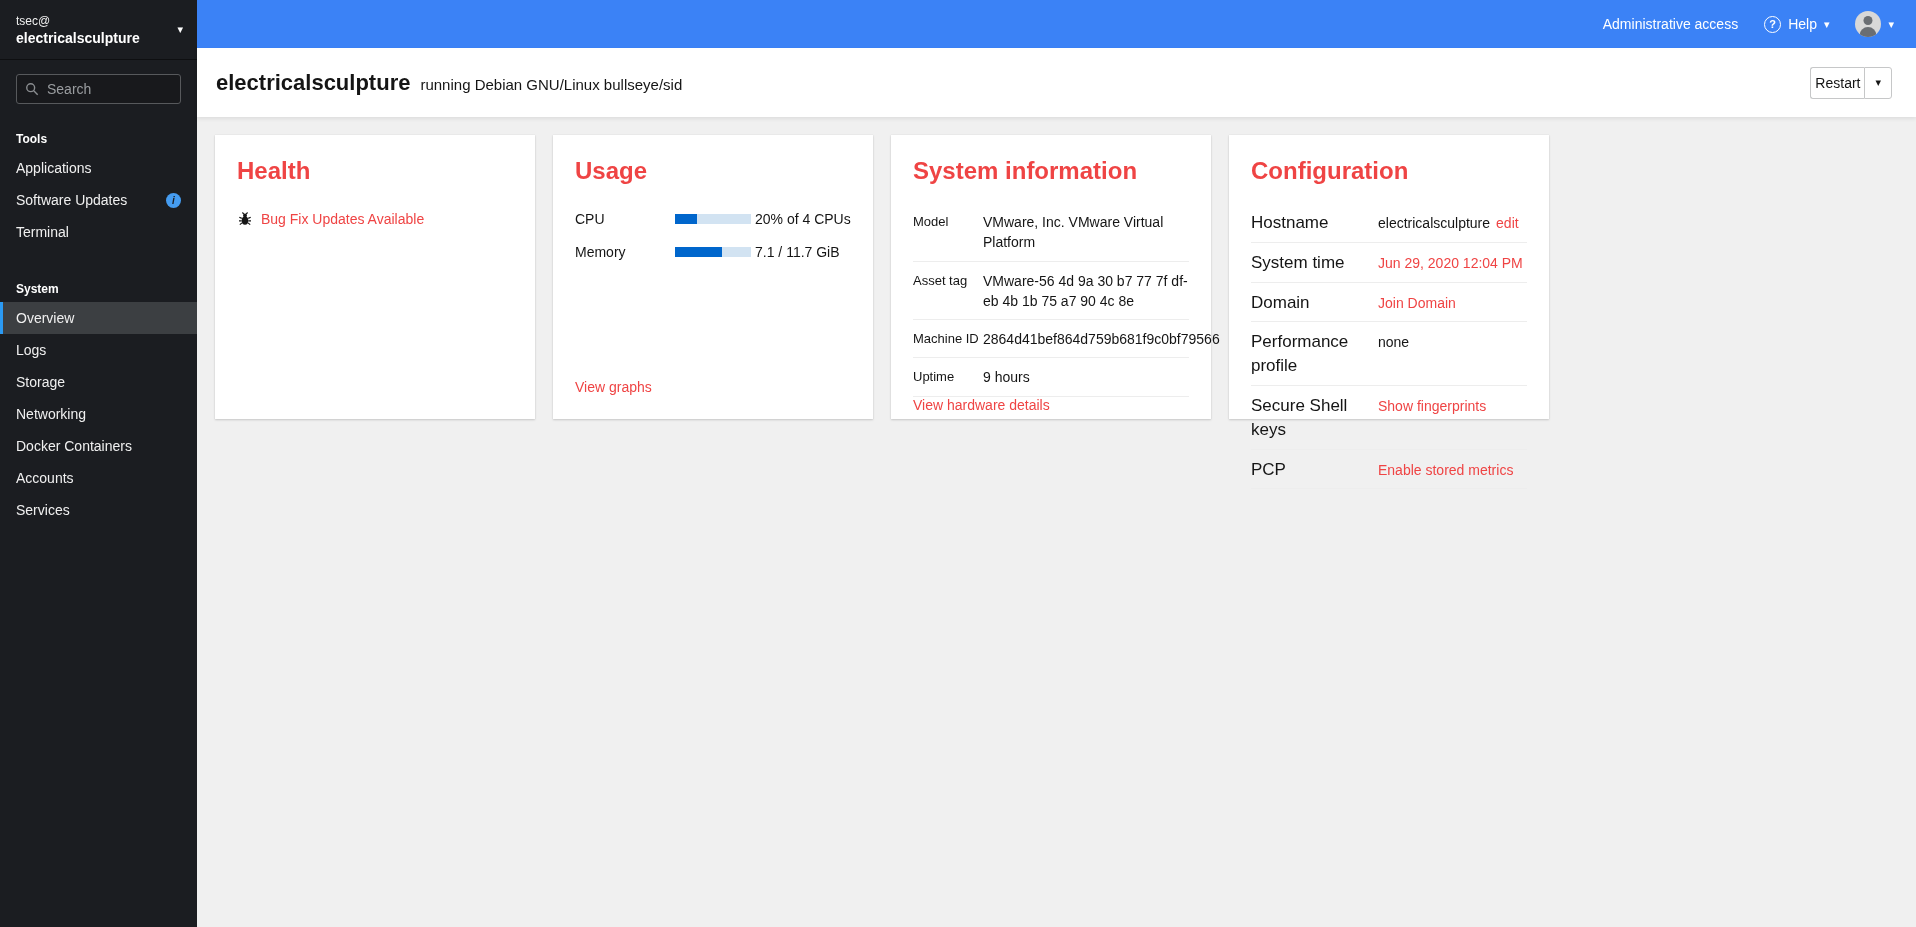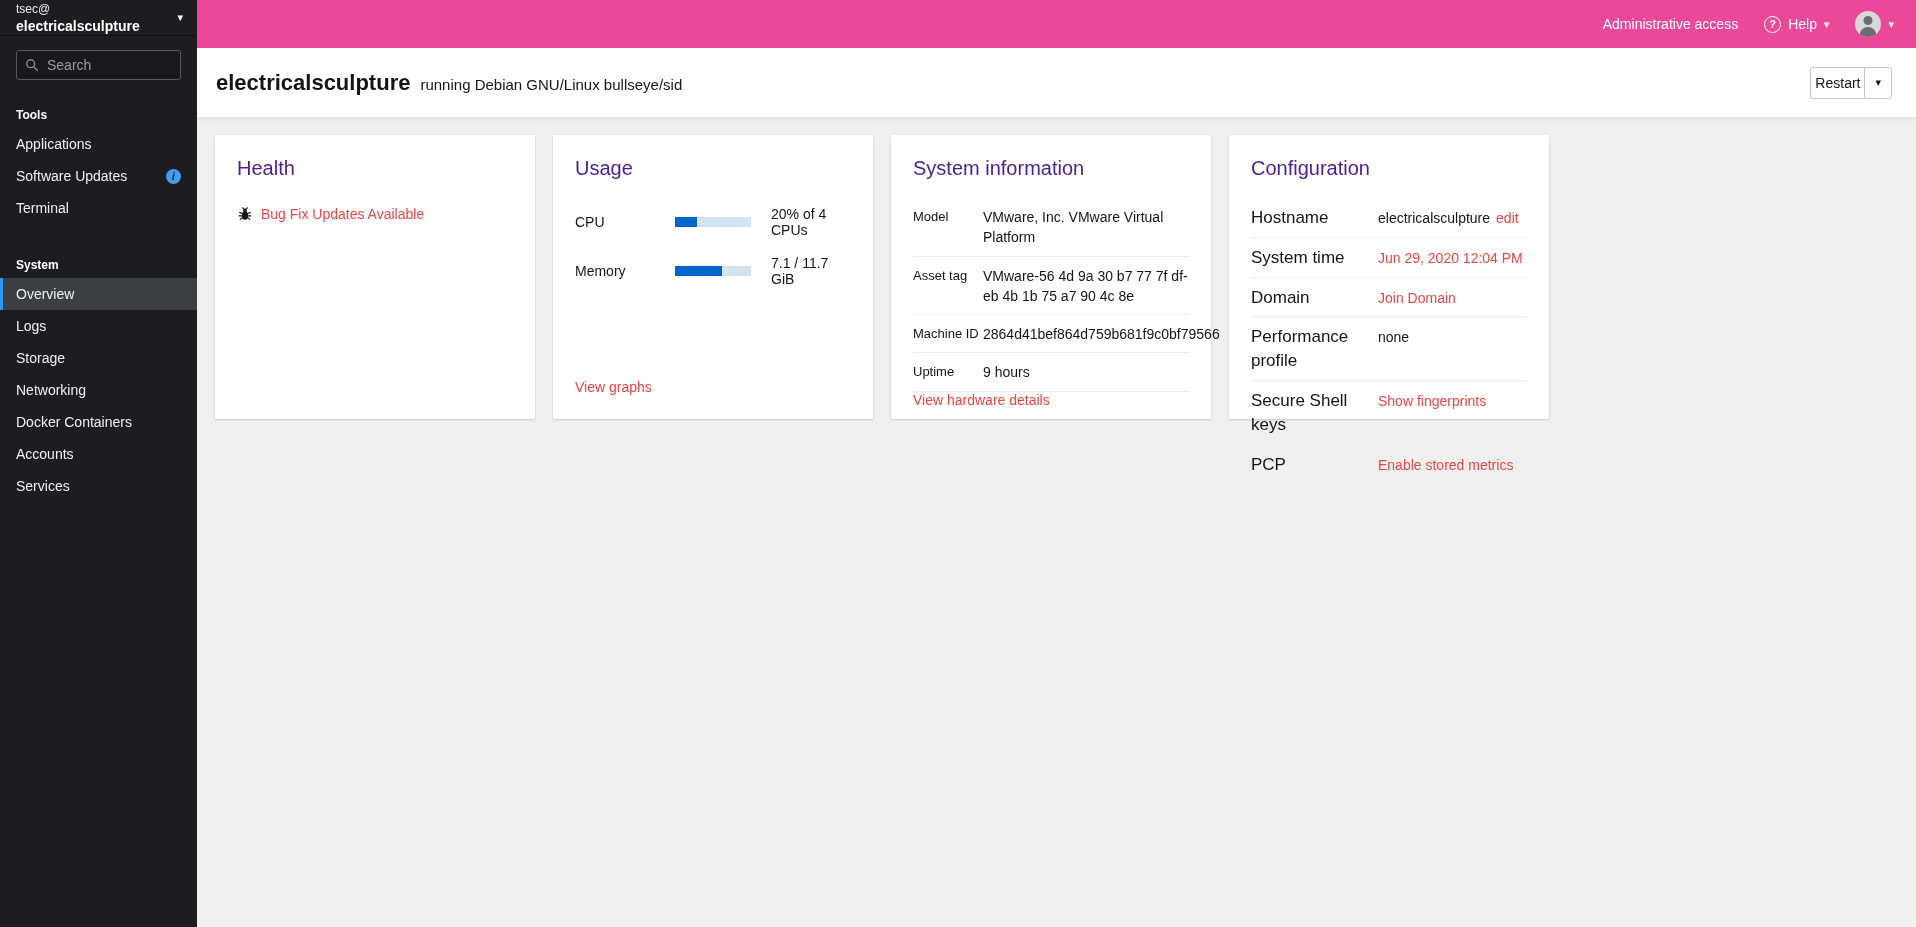--- a/index.html
+++ b/index.html
@@ -11,21 +11,21 @@
     background: #f0f0f0;
   }
 
   
   .sidebar {
     width: 197px; flex: 0 0 197px; height: 100%;
     background: #1b1d21; color: #fff;
     display: flex; flex-direction: column;
   }
   .host-switcher {
-    height: 36px; padding: 6px 14px 6px 16px;
+    height: 60px; padding: 6px 14px 6px 16px;
     display: flex; align-items: center; justify-content: space-between;
     background: #1b1d21; border-bottom: 1px solid #0e0f11;
     cursor: pointer;
   }
   .host-switcher .user { font-size: 12px; color: #f0f0f0; }
   .host-switcher .host { font-size: 14px; font-weight: 700; margin-top: 2px; }
   .caret { font-size: 11px; color: #fff; line-height: 1; }
   .search-wrap { position: relative; margin: 14px 16px 16px 16px; }
   .search-wrap svg { position: absolute; left: 9px; top: 8px; }
   .search-input {
@@ -53,21 +53,21 @@
     width: 15px; height: 15px; border-radius: 50%;
     background: #459cf0; color: #1b1d21;
     font-size: 10px; font-weight: 700; font-style: italic;
     display: flex; align-items: center; justify-content: center;
   }
 
   
   .main { flex: 1; display: flex; flex-direction: column; height: 100%; }
 
   .masthead {
-    height: 48px; flex: 0 0 48px; background: #ec4899;
+    height: 48px; flex: 0 0 48px; background: #3b82f6;
     display: flex; align-items: center; justify-content: flex-end;
     gap: 26px; padding: 0 22px; color: #fff;
   }
   .masthead button {
     background: none; border: none; color: #fff; cursor: pointer;
     font-family: "Liberation Sans", sans-serif; font-size: 14px;
     display: flex; align-items: center; gap: 7px;
   }
   .help-icon {
     width: 17px; height: 17px; border-radius: 50%;
@@ -116,37 +116,37 @@
   .content { flex: 1; background: #f0f0f0; padding: 18px; overflow: hidden; }
   .card-grid {
     display: grid; grid-template-columns: repeat(4, 320px);
     gap: 18px; align-items: stretch;
   }
   .card {
     background: #fff; height: 284px; padding: 22px 22px 24px 22px;
     box-shadow: 0 1px 2px 0 rgba(3,3,3,0.16), 0 0 1px rgba(3,3,3,0.1);
     display: flex; flex-direction: column;
   }
-  .card h2 { font-size: 20px; font-weight: 400; color: #4c1d95; }
+  .card h2 { font-size: 24px; font-weight: 700; color: #ef4444; }
   .link { color: #ef4444; text-decoration: none; font-size: 14px; cursor: pointer; }
   .bottom-link { margin-top: auto; }
 
   
   .health-row { margin-top: 26px; display: flex; align-items: center; gap: 8px; }
 
   
   .usage-rows { margin-top: 26px; }
   .usage-row {
     display: grid; grid-template-columns: 100px 76px auto;
     align-items: center; margin-bottom: 17px;
   }
   .usage-label { font-size: 14px; color: #151515; }
   .progress { width: 76px; height: 10px; background: #d2e3f2; overflow: hidden; }
   .progress-fill { height: 100%; background: #0066cc; }
-  .usage-value { font-size: 14px; margin-left: 20px; }
+  .usage-value { font-size: 14px; margin-left: 4px; }
 
   
   .info-table { margin-top: 18px; }
   .info-row {
     display: flex; align-items: flex-start;
     padding: 9px 0 8px 0; border-bottom: 1px solid #ededed;
     font-size: 14px; line-height: 1.45;
   }
   .info-row .term { flex: 0 0 70px; font-size: 13px; color: #151515; padding-top: 1px; }
   .info-row .val { flex: 1; color: #151515; }

